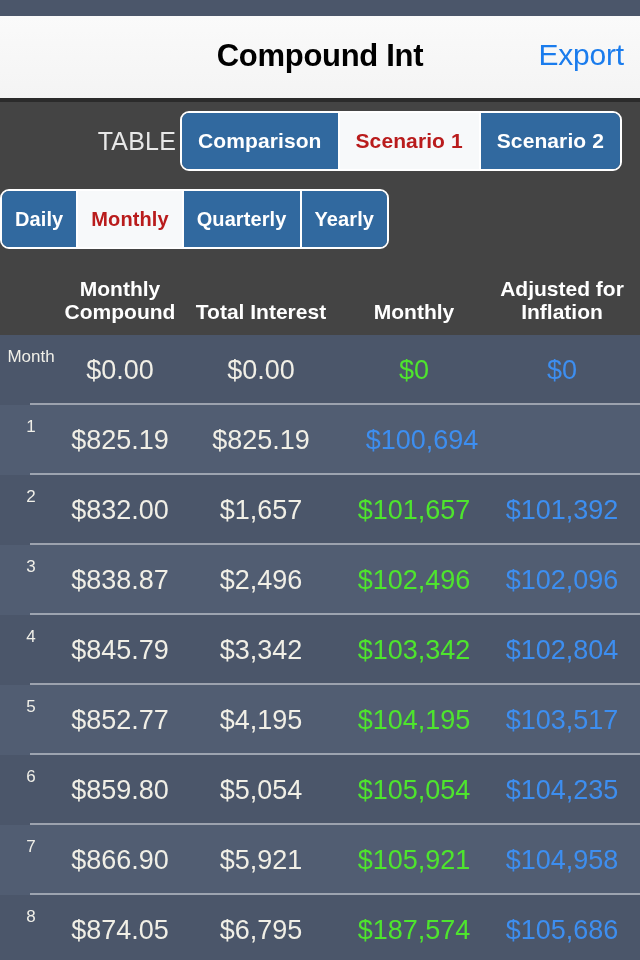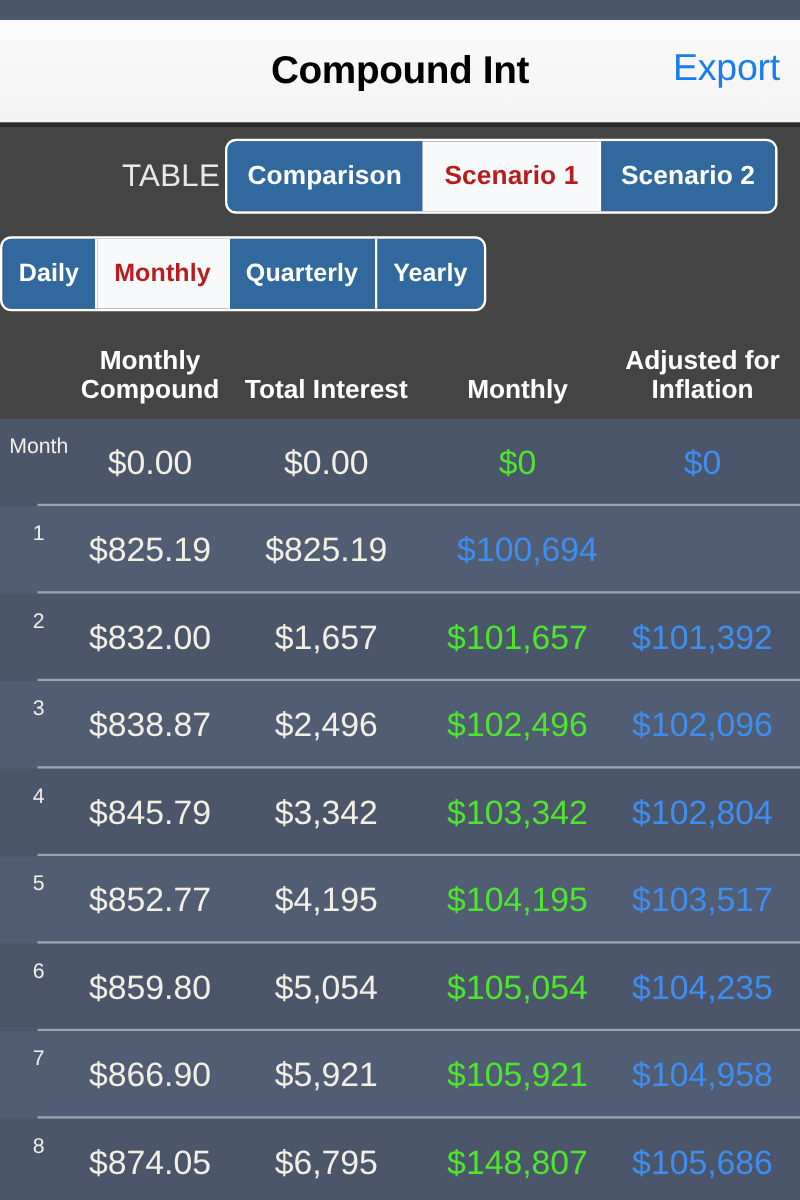--- a/index.html
+++ b/index.html
@@ -265,21 +265,21 @@
         <div class="cell c-month">7</div>
         <div class="cell c1 cell-val">$866.90</div>
         <div class="cell c2 cell-val">$5,921</div>
         <div class="cell c3 cell-val">$105,921</div>
         <div class="cell c4 cell-val">$104,958</div>
       </div>
       <div class="trow">
         <div class="cell c-month">8</div>
         <div class="cell c1 cell-val">$874.05</div>
         <div class="cell c2 cell-val">$6,795</div>
-        <div class="cell c3 cell-val">$148,807</div>
+        <div class="cell c3 cell-val">$187,574</div>
         <div class="cell c4 cell-val">$105,686</div>
       </div>
       <div class="trow alt">
         <div class="cell c-month">9</div>
       </div>
     </div>
 
 </div>
 
 </body></html>

